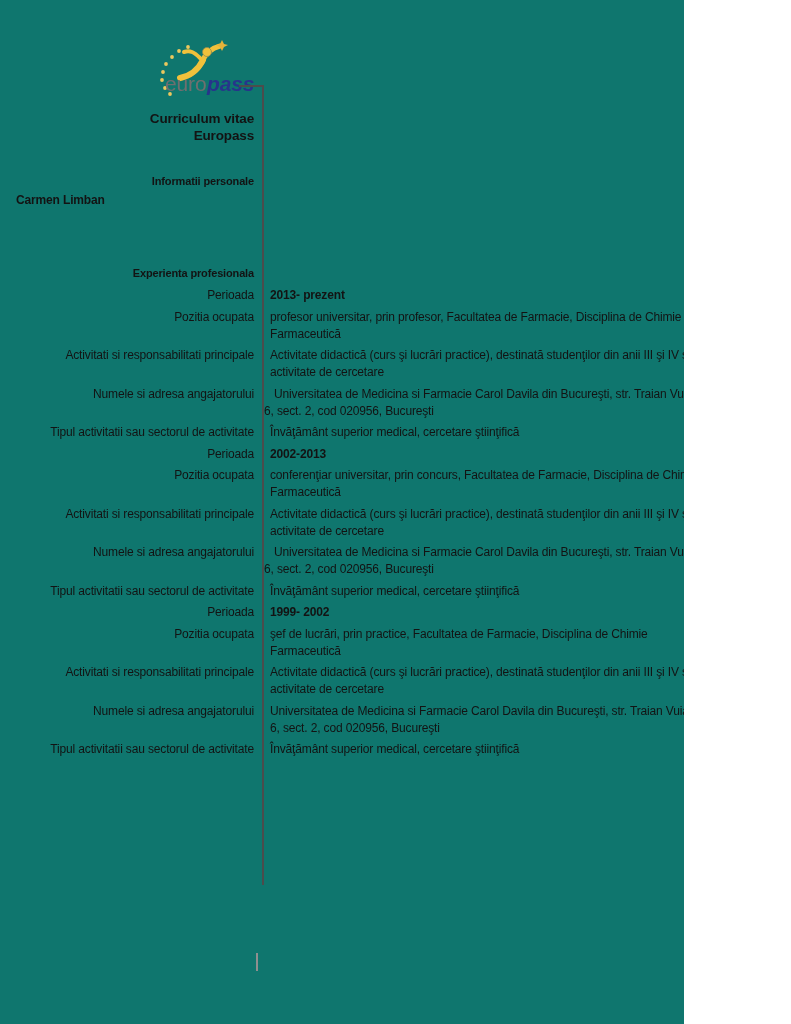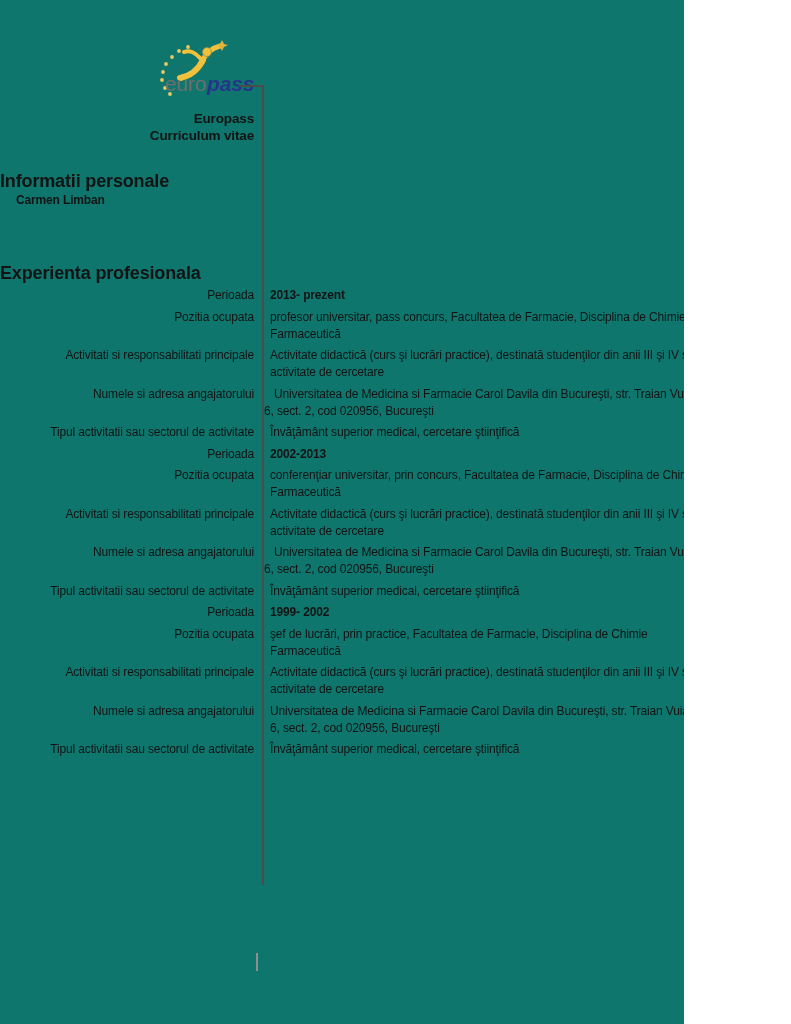--- a/index.html
+++ b/index.html
@@ -21,22 +21,22 @@
   .h-connector { position:absolute; left:239px; top:85px; width:24px; height:2px; background:#4c4c4c; }
   .v-line { position:absolute; left:262px; top:85px; width:2px; height:800px; background:#4c4c4c; }
   .page-break-mark { position:absolute; left:256px; top:953px; width:2px; height:18px; background:#8f8f8f; }
 
   
   .content { position:absolute; left:0; top:110px; width:714px; }
 
   .title-block { width:254px; text-align:right; font-weight:bold; font-size:13.5px; line-height:17px; }
 
   .section-heading {
-    width:254px; text-align:left; font-weight:bold;
-    font-size:18px; line-height:17px;
+    width:254px; text-align:right; font-weight:bold;
+    font-size:11px; line-height:17px;
   }
   .h-personal { margin-top:29px; }
   .h-exp { margin-top:56px; }
 
   .rows-personal { margin-top:2px; }
   .rows-exp { margin-top:5px; }
 
   .row { display:flex; margin-bottom:4.5px; }
   .row .label {
     flex:0 0 254px; width:254px; text-align:right;
@@ -82,43 +82,43 @@
     </svg>
   </div>
 
   <div class="h-connector"></div>
   <div class="v-line"></div>
   <div class="page-break-mark"></div>
 
   <div class="content">
 
     <div class="title-block">
+      <div>Curriculum vitae</div>
       <div>Europass</div>
-      <div>Curriculum vitae</div>
     </div>
 
     <div class="section-heading h-personal">Informatii personale</div>
 
     <div class="rows-personal">
       <div class="row">
         <div class="value bold">Carmen Limban</div>
       </div>
     </div>
 
     <div class="section-heading h-exp">Experienta profesionala</div>
 
     <div class="rows-exp">
 
       <div class="row">
         <div class="label">Perioada</div>
         <div class="value bold">2013- prezent</div>
       </div>
       <div class="row">
         <div class="label">Pozitia ocupata</div>
-        <div class="value">profesor universitar, pass concurs, Facultatea de Farmacie, Disciplina de Chimie Farmaceutică</div>
+        <div class="value">profesor universitar, prin profesor, Facultatea de Farmacie, Disciplina de Chimie Farmaceutică</div>
       </div>
       <div class="row">
         <div class="label">Activitati si responsabilitati principale</div>
         <div class="value">Activitate didactică (curs şi lucrări practice), destinată studenţilor din anii III şi IV şi activitate de cercetare</div>
       </div>
       <div class="row">
         <div class="label">Numele si adresa angajatorului</div>
         <div class="value outdent">Universitatea de Medicina si Farmacie Carol Davila din Bucureşti, str. Traian Vuia nr. 6, sect. 2, cod 020956, Bucureşti</div>
       </div>
       <div class="row">

